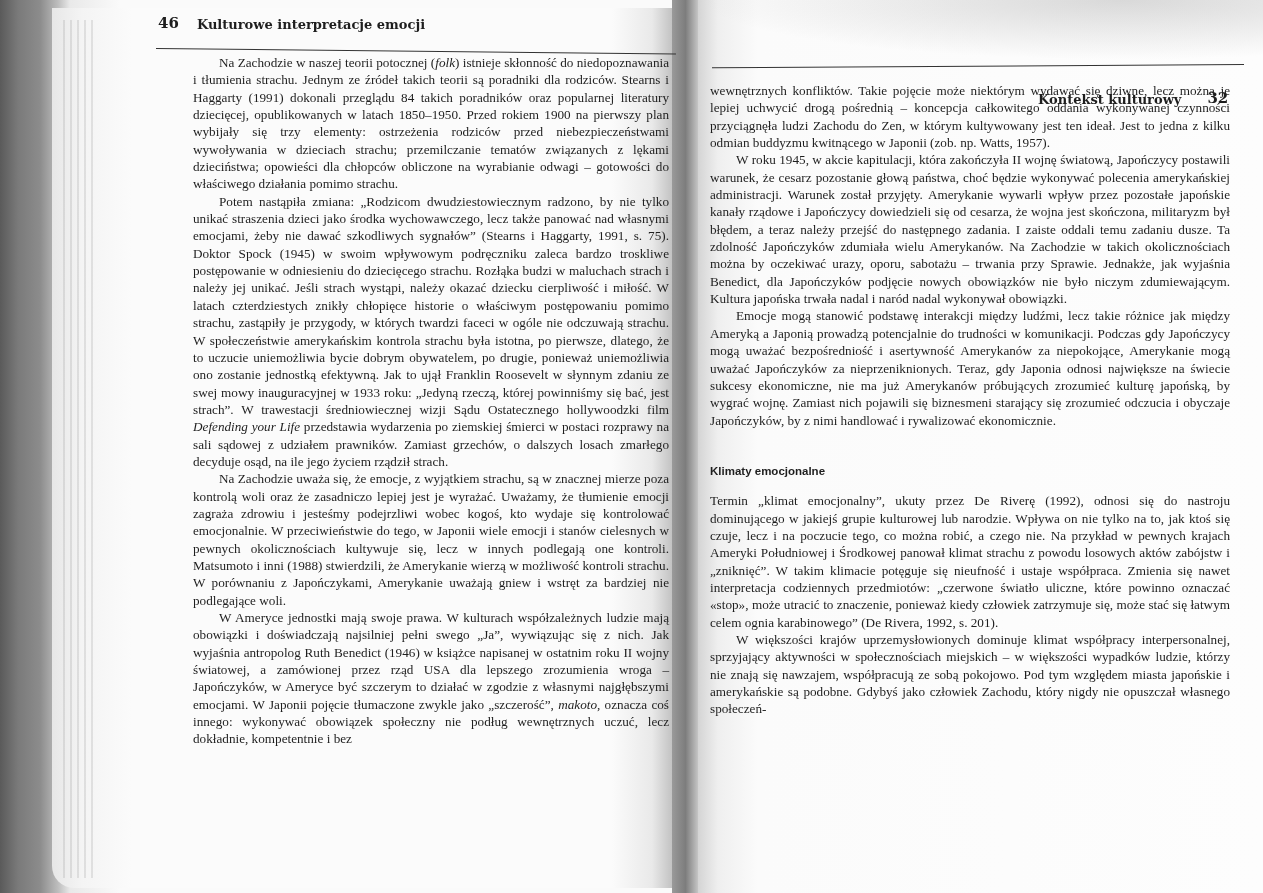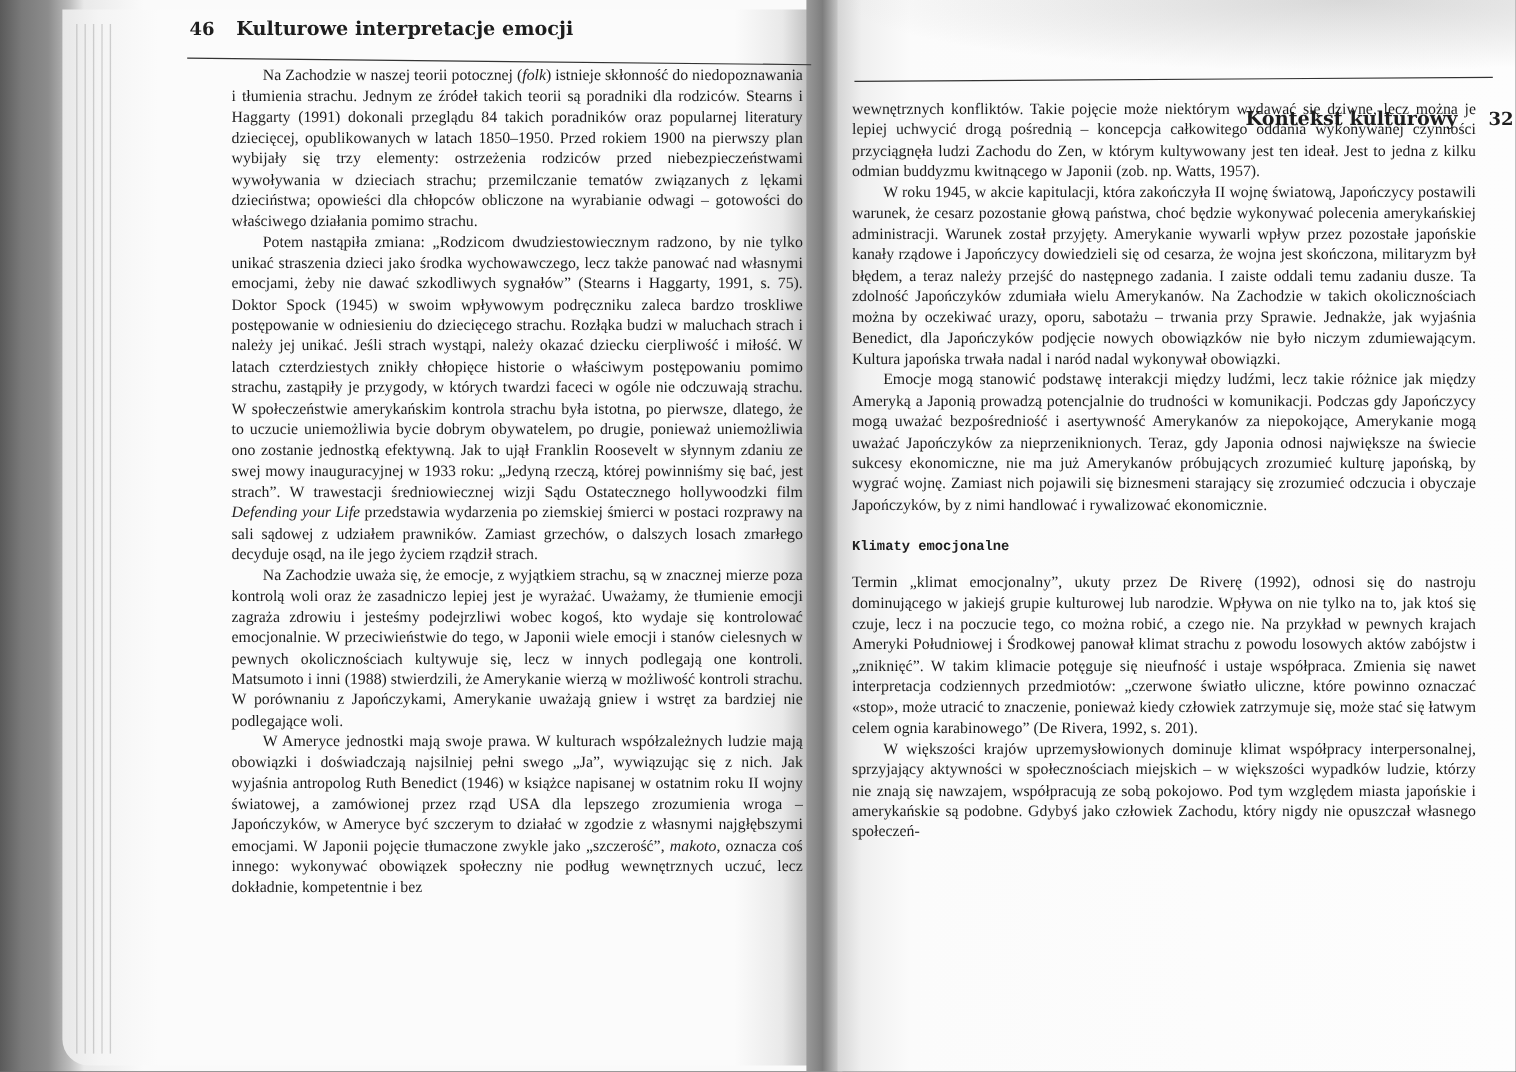--- a/index.html
+++ b/index.html
@@ -31,31 +31,31 @@
     position:absolute; left:698px; top:0; width:565px; height:893px;
     background: linear-gradient(90deg, #d4d4d4 0px, #efefef 20px, #fbfbfb 60px, #fdfdfd 100%);
   }
   .top-shadow-right {
     position:absolute; left:700px; top:0; width:563px; height:60px;
     background: radial-gradient(ellipse at 75% 0%, rgba(150,150,150,0.35), rgba(255,255,255,0) 70%);
   }
 
   .running-head { position:absolute; display:flex; align-items:flex-end; }
   .folio { font-weight:bold; font-size:15px; font-family:"DejaVu Serif", serif; }
-  .rh-title { font-weight:bold; font-size:16px; font-family:"DejaVu Serif", serif; }
+  .rh-title { font-weight:bold; font-size:13px; font-family:"DejaVu Serif", serif; }
   .rule { position:absolute; height:1px; background:#333; }
 
   .text-block {
     position:absolute; font-size:13.2px; line-height:17.35px; text-align:justify;
   }
   .text-block p { margin:0; text-indent:26px; }
   .text-block p.noindent { text-indent:0; }
   .section-heading {
-    font-family:Liberation Mono, monospace; font-weight:bold; font-size:11.5px;
-    margin:18px 0 12px 0; text-indent:0;
+    font-family:Liberation Sans, sans-serif; font-weight:bold; font-size:11.5px;
+    margin:34px 0 12px 0; text-indent:0;
   }
   em { font-style:italic; }
 </style>
 </head>
 <body>
 
 <div class="scan-bg"></div>
 <div class="left-page"></div>
 <div class="edge-lines"></div>
 <div class="gutter"></div>

